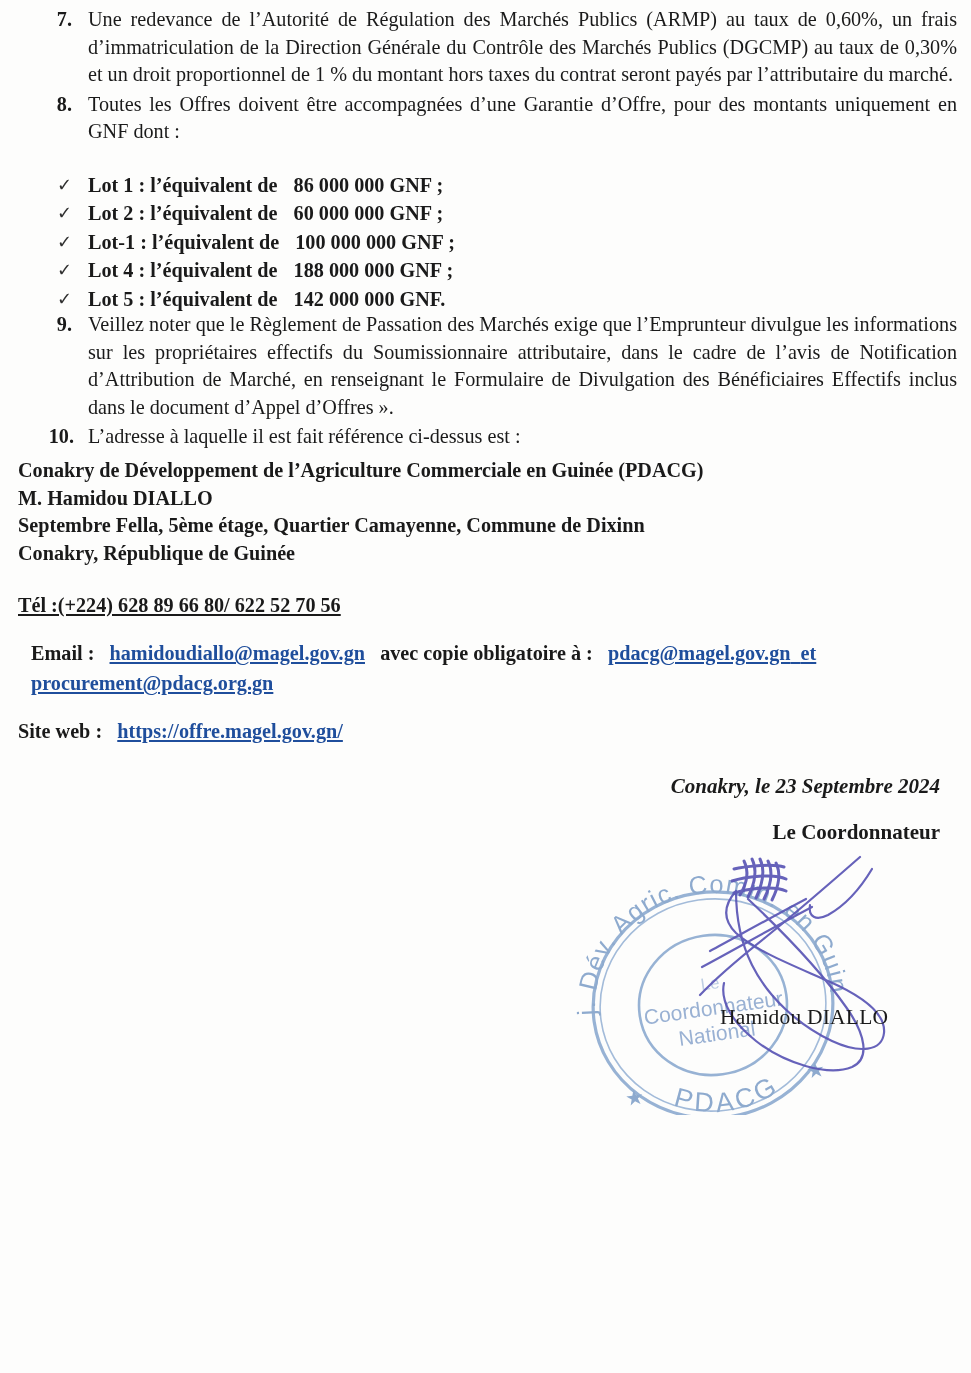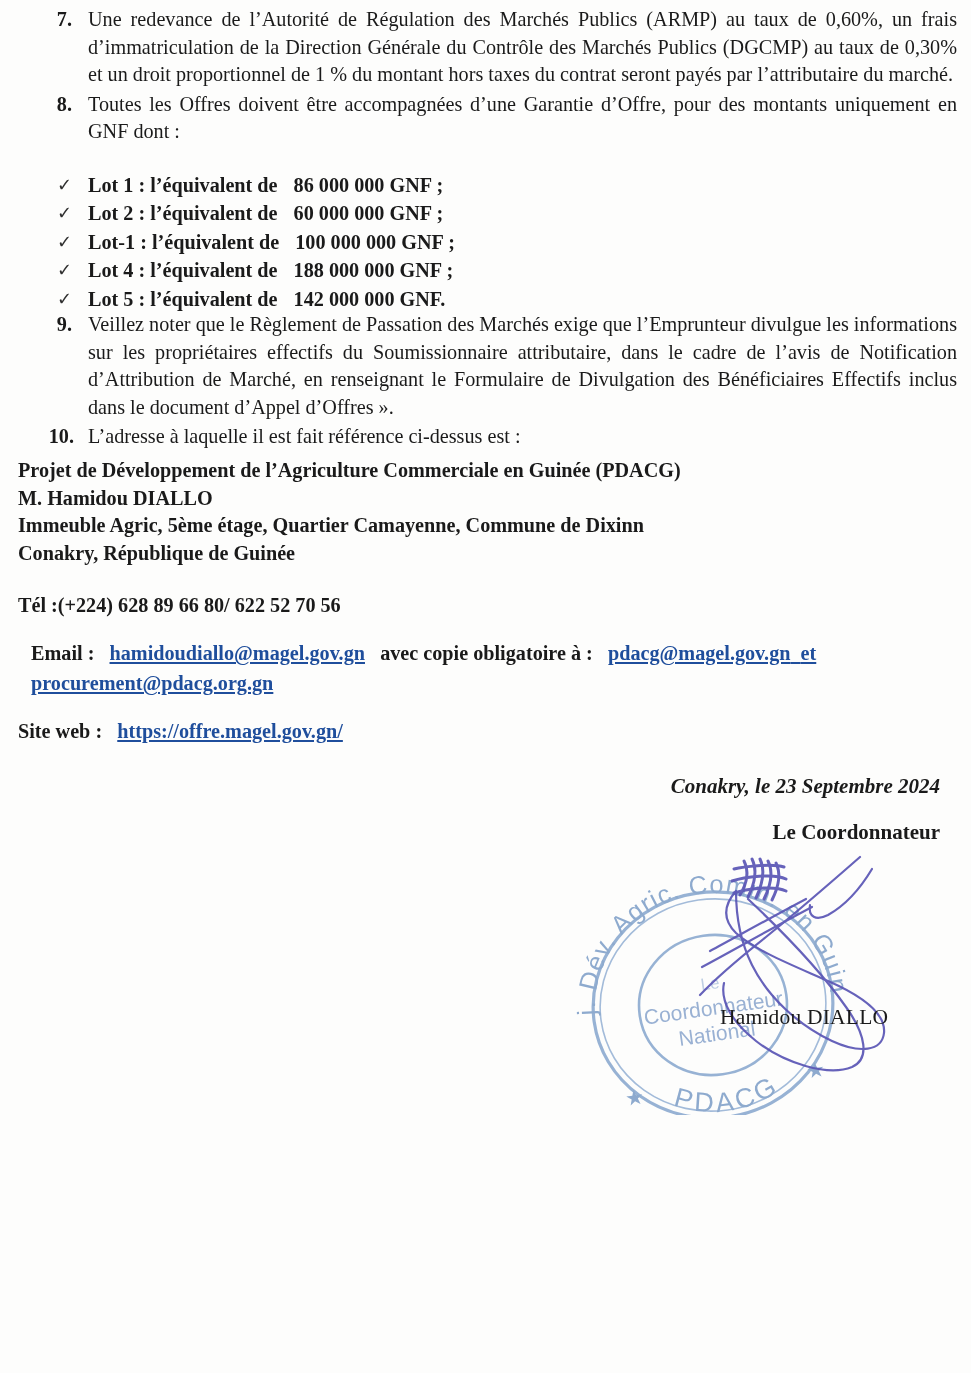--- a/index.html
+++ b/index.html
@@ -103,20 +103,21 @@
 
   
   .tel-line {
     position: absolute;
     left: 18px;
     top: 592px;
     font-weight: bold;
     font-size: 20.2px;
     line-height: 27px;
     white-space: nowrap;
+    text-decoration: underline;
   }
 
   .email-block {
     position: absolute;
     left: 31px;
     top: 638px;
     width: 936px;
     font-weight: bold;
     font-size: 20.2px;
     line-height: 30px;
@@ -253,23 +254,23 @@
   <div class="clause-list" style="top:311px;padding-top:0;">
     <div class="clause">
       <span class="num">9.</span><span>Veillez noter que le Règlement de Passation des Marchés exige que l’Emprunteur divulgue les informations sur les propriétaires effectifs du Soumissionnaire attributaire, dans le cadre de l’avis de Notification d’Attribution de Marché, en renseignant le Formulaire de Divulgation des Bénéficiaires Effectifs inclus dans le document d’Appel d’Offres ».</span>
     </div>
     <div class="clause wide-num" style="margin-top:2px;">
       <span class="num">10.</span><span>L’adresse à laquelle il est fait référence ci-dessus est :</span>
     </div>
   </div>
 
   <div class="address-block">
-    <div>Projet de Développement de l’Agriculture Commerciale en Guinée (PDACG)</div>
+    <div>Conakry de Développement de l’Agriculture Commerciale en Guinée (PDACG)</div>
     <div>M. Hamidou DIALLO</div>
-    <div>Immeuble Agric, 5ème étage, Quartier Camayenne, Commune de Dixinn</div>
+    <div>Septembre Fella, 5ème étage, Quartier Camayenne, Commune de Dixinn</div>
     <div>Conakry, République de Guinée</div>
   </div>
 
   <div class="tel-line">Tél :(+224) 628 89 66 80/ 622 52 70 56</div>
 
   <div class="email-block">
     <span>Email :</span>
     <span>&nbsp;</span>
     <a class="doclink" href="#">hamidoudiallo@magel.gov.gn</a>
     <span>&nbsp;</span>

